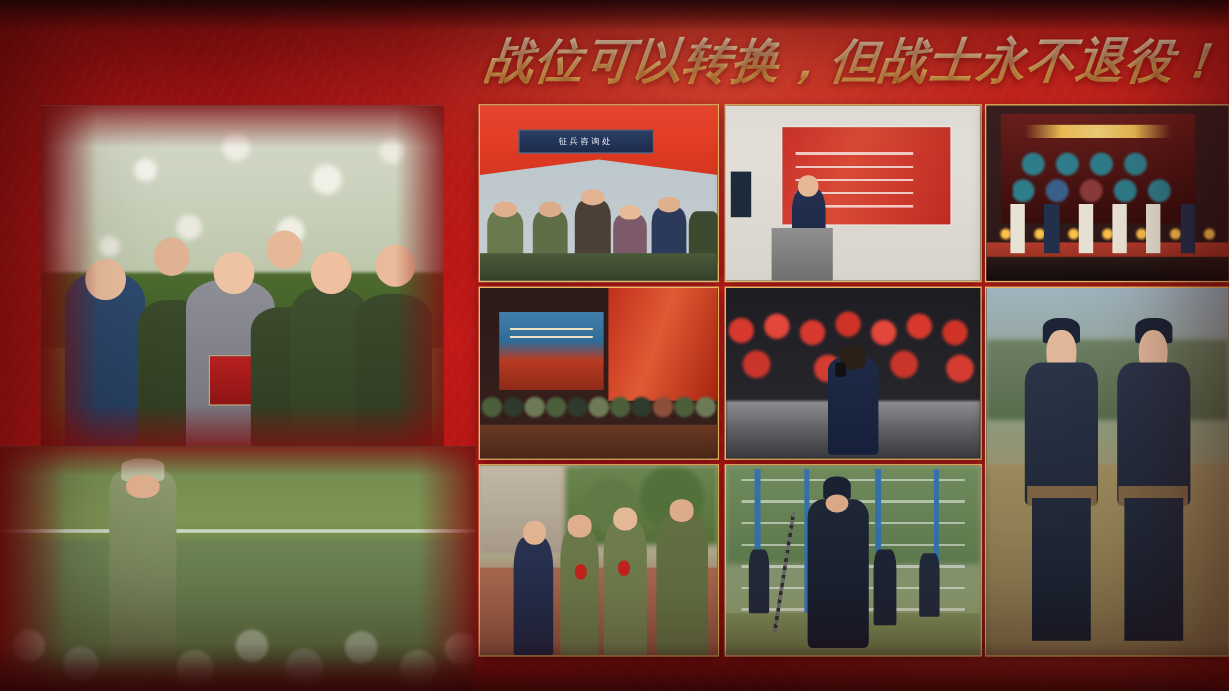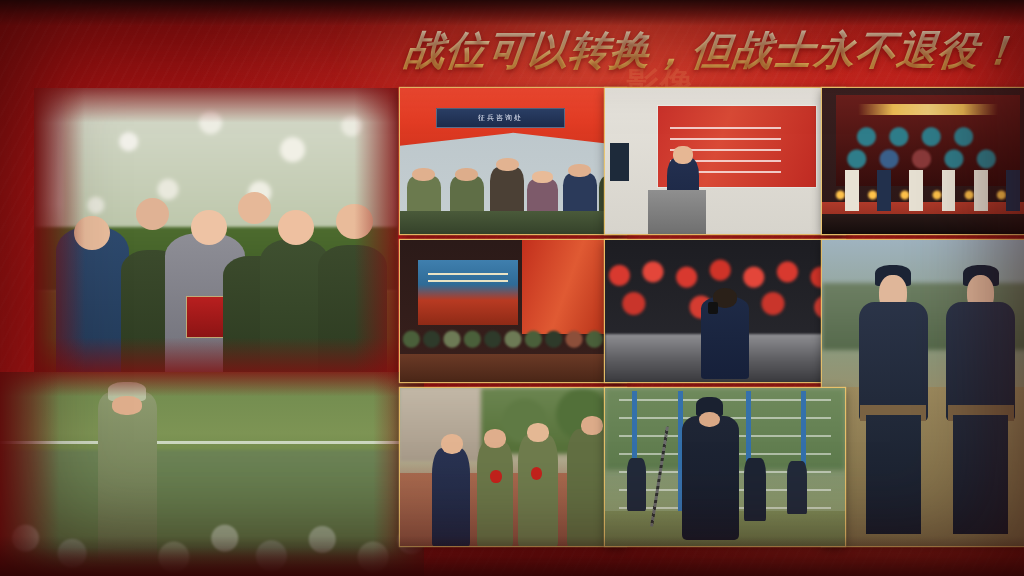--- a/index.html
+++ b/index.html
@@ -38,21 +38,21 @@
     background:linear-gradient(180deg,#fff7d8 0%,#ffe9a6 38%,#f6c95c 64%,#e8b martial 100%);
     background:linear-gradient(180deg,#fffaea 0%,#ffeeb4 34%,#f8d071 62%,#e2a83c 100%);
     -webkit-background-clip:text;background-clip:text;color:transparent;
     text-shadow:0 2px 5px rgba(90,0,0,.55);
     transform:skewX(-6deg);
   }
   .hl-sub{position:absolute;right:330px;top:62px;font-size:34px;font-weight:700;
     color:rgba(255,190,120,.16);font-family:"DejaVu Serif",serif;white-space:nowrap;pointer-events:none;}
 
   
-  .photo{position:absolute;overflow:hidden;background:#2a2a24;padding-left:28px;}
+  .photo{position:absolute;overflow:hidden;background:#2a2a24;}
   .photo .inner{position:absolute;inset:0;}
   .gframe{box-shadow:0 0 0 1.2px rgba(240,200,110,.92), 0 3px 10px rgba(0,0,0,.45);}
 
   #photo-graduation{left:34px;top:88px;width:336px;height:290px;}
   #photo-formation{left:0px;top:372px;width:396px;height:204px;}
   .feather-l{position:absolute;inset:0;pointer-events:none;
     background:linear-gradient(90deg, rgba(130,16,16,.95) 0%, rgba(130,16,16,0) 14%),
                linear-gradient(270deg, rgba(130,16,16,.85) 0%, rgba(130,16,16,0) 12%),
                linear-gradient(0deg, rgba(130,16,16,.9) 0%, rgba(130,16,16,0) 14%),
                linear-gradient(180deg, rgba(130,16,16,.8) 0%, rgba(130,16,16,0) 12%);}
@@ -253,21 +253,20 @@
 
   <div class="bg-silk"></div>
   <div class="bg-swoosh sw1"></div>
   <div class="bg-swoosh sw2"></div>
   <div class="bg-swoosh sw3"></div>
   <div class="top-shade"></div>
 
   <div id="headline">
     <div class="hl-text">战位可以转换，但战士永不退役！</div>
   </div>
-  <div class="hl-sub">影像</div>
 
   <div class="photo" id="photo-graduation">
     <div class="inner g-bg">
       <div class="g-blossom"></div>
       <div class="g-hedge"></div>
       <div class="g-grass"></div>
       <div class="fig" style="left:6%;width:20%;height:52%;background:linear-gradient(180deg,#2e4a6e,#223a58)"></div>
       <div class="head" style="left:11%;top:44%;width:10%;height:12%;background:#e8bc9c"></div>
       <div class="fig" style="left:24%;width:17%;height:44%;background:linear-gradient(180deg,#3b4a2c,#2c3a20)"></div>
       <div class="head" style="left:28%;top:38%;width:9%;height:11%;background:#e0b294"></div>

